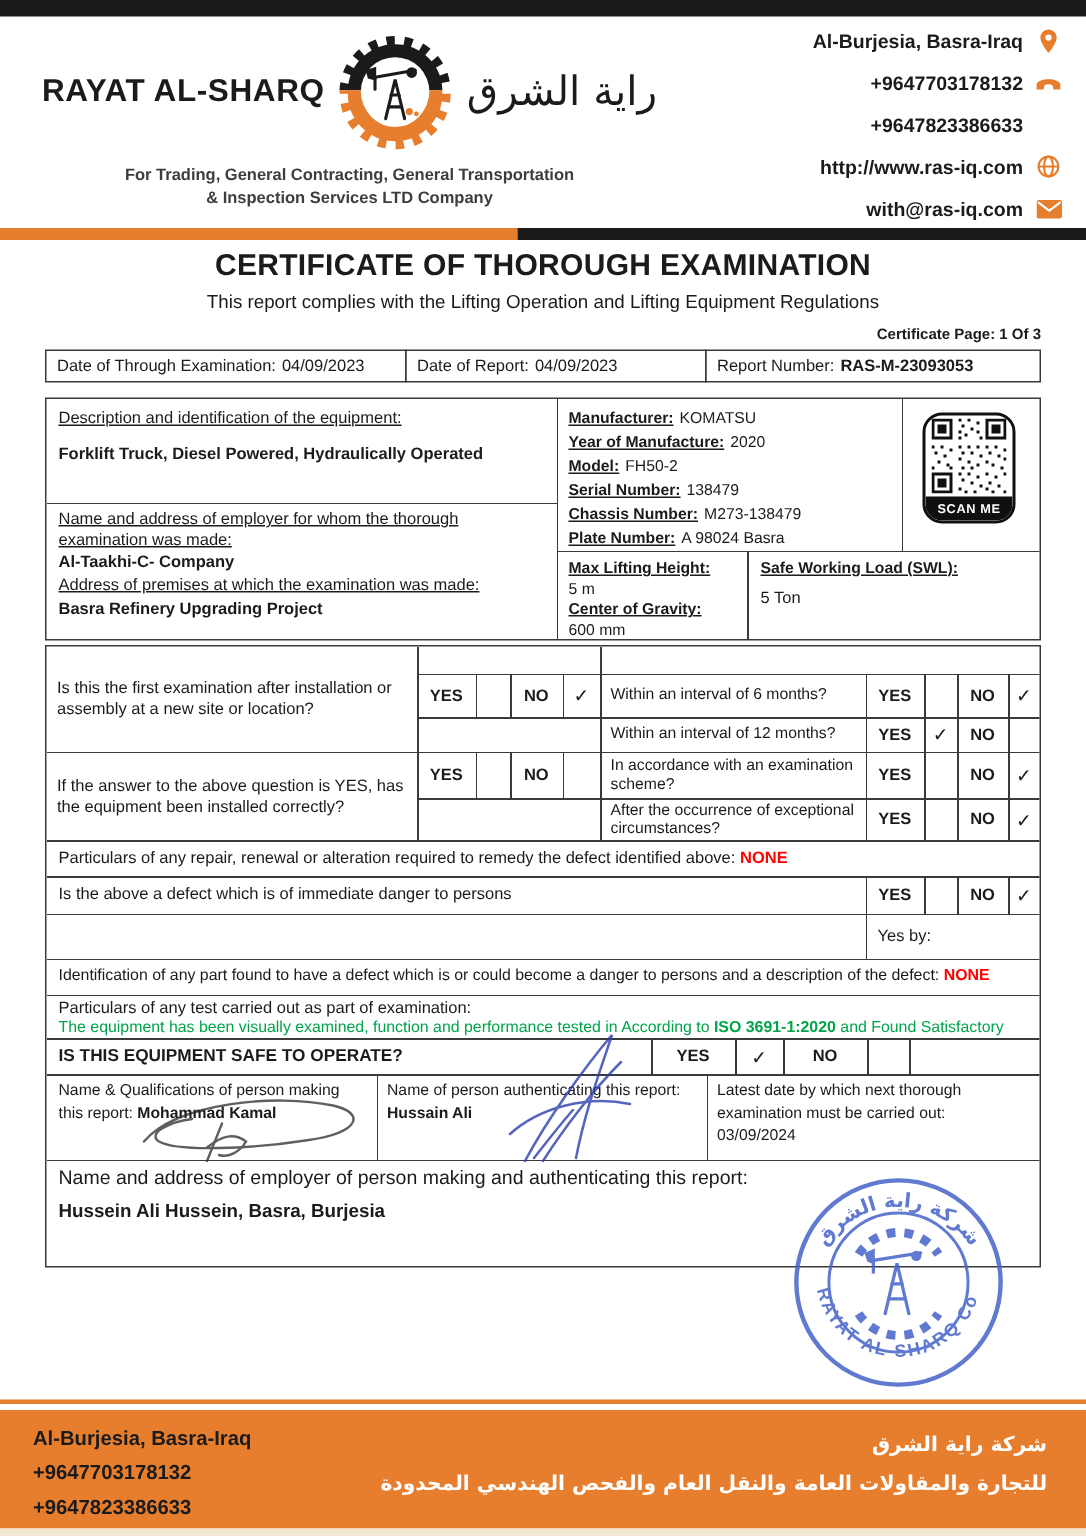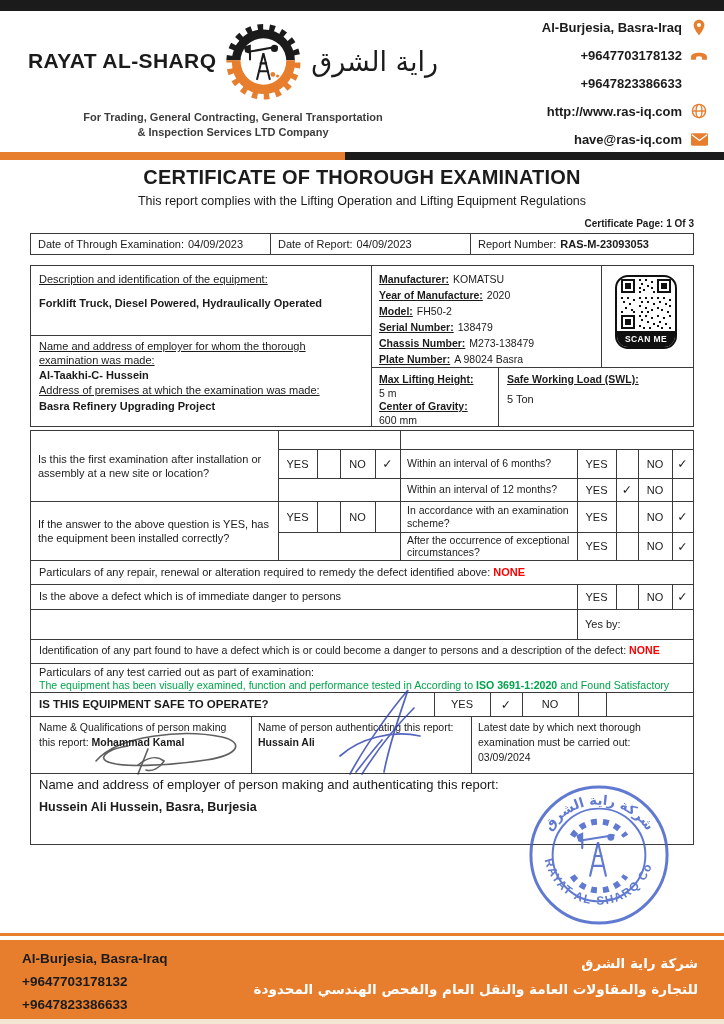--- a/index.html
+++ b/index.html
@@ -30,21 +30,21 @@
   .page-label{position:absolute;top:218px;right:30px;font-size:10px;font-weight:bold}
   
   .meta-cell{position:absolute;height:22px;border:1px solid #3a3a3a;box-sizing:border-box;
              display:flex;align-items:center;padding:0 7px;font-size:11px;white-space:nowrap}
   .meta-cell .lbl{margin-right:4px}
   
   .frame{position:absolute;border:1.5px solid #3a3a3a;box-sizing:border-box}
   .grid-svg{position:absolute;left:0;top:0;stroke:#3a3a3a;stroke-width:1;shape-rendering:crispEdges}
   .txt{position:absolute;font-size:11px;line-height:1.3}
   .vc{display:flex;align-items:center}
-  .yn{position:absolute;display:flex;align-items:center;justify-content:center;font-weight:normal;font-size:11px}
+  .yn{position:absolute;display:flex;align-items:center;justify-content:center;font-weight:bold;font-size:11px}
   .cc{position:absolute;display:flex;align-items:center;justify-content:center;font-size:12.5px}
   .sub{font-size:10.5px;line-height:1.18}
   .fl{font-weight:bold;text-decoration:underline;margin-right:4px}
   .fields-row{font-size:10.5px;line-height:16px;white-space:nowrap}
   .small{font-size:10.5px;line-height:13.5px}
   
   .qr{position:absolute;width:58px;border:2px solid #101010;border-radius:13px;background:#fff;overflow:hidden}
   .qr svg{display:block;margin:2px auto}
   .qr-label{background:#101010;color:#fff;font-size:8.5px;font-weight:bold;text-align:center;padding:3px 0;letter-spacing:.4px}
   
@@ -133,21 +133,21 @@
           <svg width="16" height="16" viewBox="0 0 16 16">
               <g fill="none" stroke="#E67E2E" stroke-width="1.4">
                 <circle cx="8" cy="8" r="6.6"></circle>
                 <ellipse cx="8" cy="8" rx="3" ry="6.6"></ellipse>
                 <path d="M1.4 8 H14.6"></path>
               </g>
             </svg>
         </span>
       </div>
       <div class="contact-row">
-        <span>have@ras-iq.com</span>
+        <span>with@ras-iq.com</span>
         <span class="icon-slot">
           <svg width="17" height="13" viewBox="0 0 18 13">
               <rect width="18" height="13" rx="1.5" fill="#E67E2E"></rect>
               <path d="M1 1.5 L9 7.5 L17 1.5" stroke="#fff" stroke-width="1.4" fill="none"></path>
             </svg>
         </span>
       </div>
     </div>
   </header>
 
@@ -178,21 +178,21 @@
       <line x1="340.5" y1="0" x2="340.5" y2="160"></line>
       <line x1="0" y1="69.5" x2="340" y2="69.5"></line>
       <line x1="340" y1="101.5" x2="662" y2="101.5"></line>
       <line x1="570.5" y1="0" x2="570.5" y2="101"></line>
       <line x1="467.5" y1="101" x2="467.5" y2="160"></line>
     </svg>
     <div class="txt u" style="left:8px;top:6px">Description and identification of the equipment:</div>
     <div class="txt b" style="left:8px;top:30px">Forklift Truck, Diesel Powered, Hydraulically Operated</div>
     <div class="txt" style="left:8px;top:73px;width:324px">
       <div class="u">Name and address of employer for whom the thorough examination was made:</div>
-      <div class="b">Al-Taakhi-C- Hussein</div>
+      <div class="b">Al-Taakhi-C- Company</div>
       <div class="u" style="margin-top:1px">Address of premises at which the examination was made:</div>
       <div class="b" style="margin-top:2px">Basra Refinery Upgrading Project</div>
     </div>
     <div class="txt" style="left:348px;top:5px;width:218px">
       <div class="fields-row"><span class="fl">Manufacturer:</span><span>KOMATSU</span></div>
       <div class="fields-row"><span class="fl">Year of Manufacture:</span><span>2020</span></div>
       <div class="fields-row"><span class="fl">Model:</span><span>FH50-2</span></div>
       <div class="fields-row"><span class="fl">Serial Number:</span><span>138479</span></div>
       <div class="fields-row"><span class="fl">Chassis Number:</span><span>M273-138479</span></div>
       <div class="fields-row"><span class="fl">Plate Number:</span><span>A 98024 Basra</span></div>

